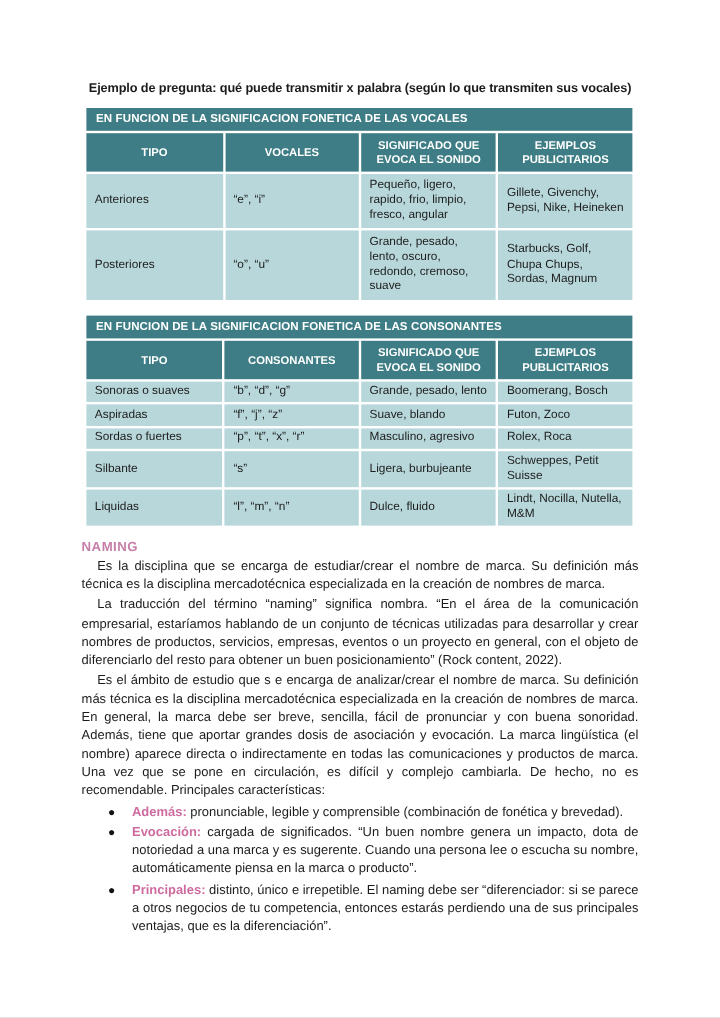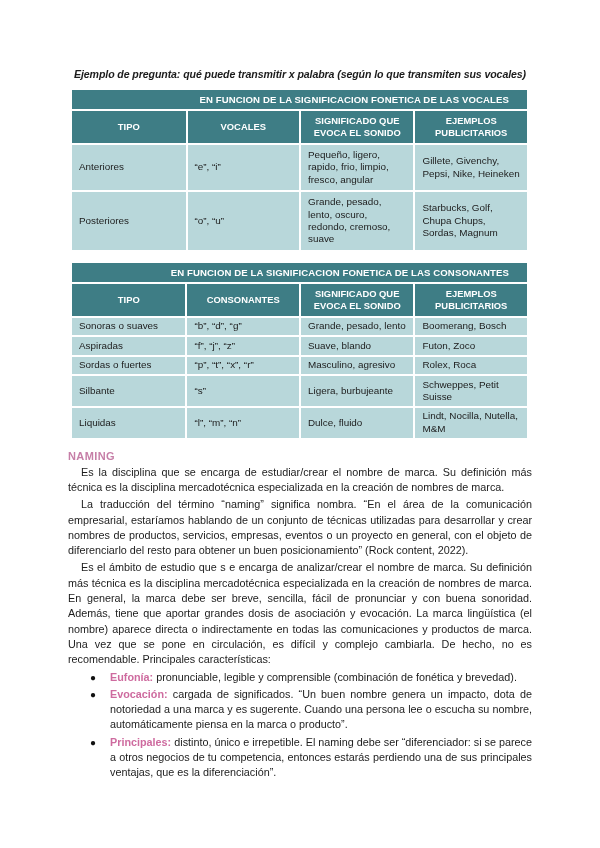--- a/index.html
+++ b/index.html
@@ -18,40 +18,39 @@
     left:68px;top:68px;
     width:464px;
   }
   .intro{
     font-size:10.6px;
     font-weight:600;
     letter-spacing:-0.1px;
     padding-left:6px;
     margin:0 0 8px 0;
     white-space:nowrap;
-    font-style:italic;
   }
   table.phon{
     border-collapse:separate;
     border-spacing:2px;
     table-layout:fixed;
     width:459px;
     margin-left:2px;
   }
   table.phon col.c1{width:113px;}
   table.phon col.c2{width:111px;}
   table.phon col.c3{width:112px;}
   table.phon col.c4{width:111px;}
   th.tbl-title{
     background:#3e7d85;
     color:#ffffff;
     font-size:9.6px;
     font-weight:700;
-    text-align:right;
-    padding:4px 18px;
+    text-align:left;
+    padding:4px 8px;
     letter-spacing:0.1px;
   }
   th.colhead{
     background:#3e7d85;
     color:#ffffff;
     font-size:9.4px;
     font-weight:700;
     text-align:center;
     vertical-align:middle;
     padding:4px 3px;
@@ -198,21 +197,21 @@
     </table>
 
     <div class="naming-head">NAMING</div>
 
     <p class="body">Es la disciplina que se encarga de estudiar/crear el nombre de marca. Su definición más técnica es la disciplina mercadotécnica especializada en la creación de nombres de marca.</p>
     <p class="body">La traducción del término “naming” significa nombra. “En el área de la comunicación empresarial, estaríamos hablando de un conjunto de técnicas utilizadas para desarrollar y crear nombres de productos, servicios, empresas, eventos o un proyecto en general, con el objeto de diferenciarlo del resto para obtener un buen posicionamiento” (Rock content, 2022).</p>
     <p class="body">Es el ámbito de estudio que s e encarga de analizar/crear el nombre de marca. Su definición más técnica es la disciplina mercadotécnica especializada en la creación de nombres de marca. En general, la marca debe ser breve, sencilla, fácil de pronunciar y con buena sonoridad. Además, tiene que aportar grandes dosis de asociación y evocación. La marca lingüística (el nombre) aparece directa o indirectamente en todas las comunicaciones y productos de marca. Una vez que se pone en circulación, es difícil y complejo cambiarla. De hecho, no es recomendable. Principales características:</p>
 
     <ul class="chars">
       <li>
-        <span class="bullet-dot">●</span><span class="term">Eufonía:</span><span> pronunciable, legible y comprensible (combinación de fonética y brevedad).</span>
+        <span class="bullet-dot">●</span><span class="term">Además:</span><span> pronunciable, legible y comprensible (combinación de fonética y brevedad).</span>
       </li>
       <li>
         <span class="bullet-dot">●</span><span class="term">Evocación:</span><span> cargada de significados. “Un buen nombre genera un impacto, dota de notoriedad a una marca y es sugerente. Cuando una persona lee o escucha su nombre, automáticamente piensa en la marca o producto”.</span>
       </li>
       <li>
         <span class="bullet-dot">●</span><span class="term">Principales:</span><span> distinto, único e irrepetible. El naming debe ser “diferenciador: si se parece a otros negocios de tu competencia, entonces estarás perdiendo una de sus principales ventajas, que es la diferenciación”.</span>
       </li>
     </ul>
 
   </div>

